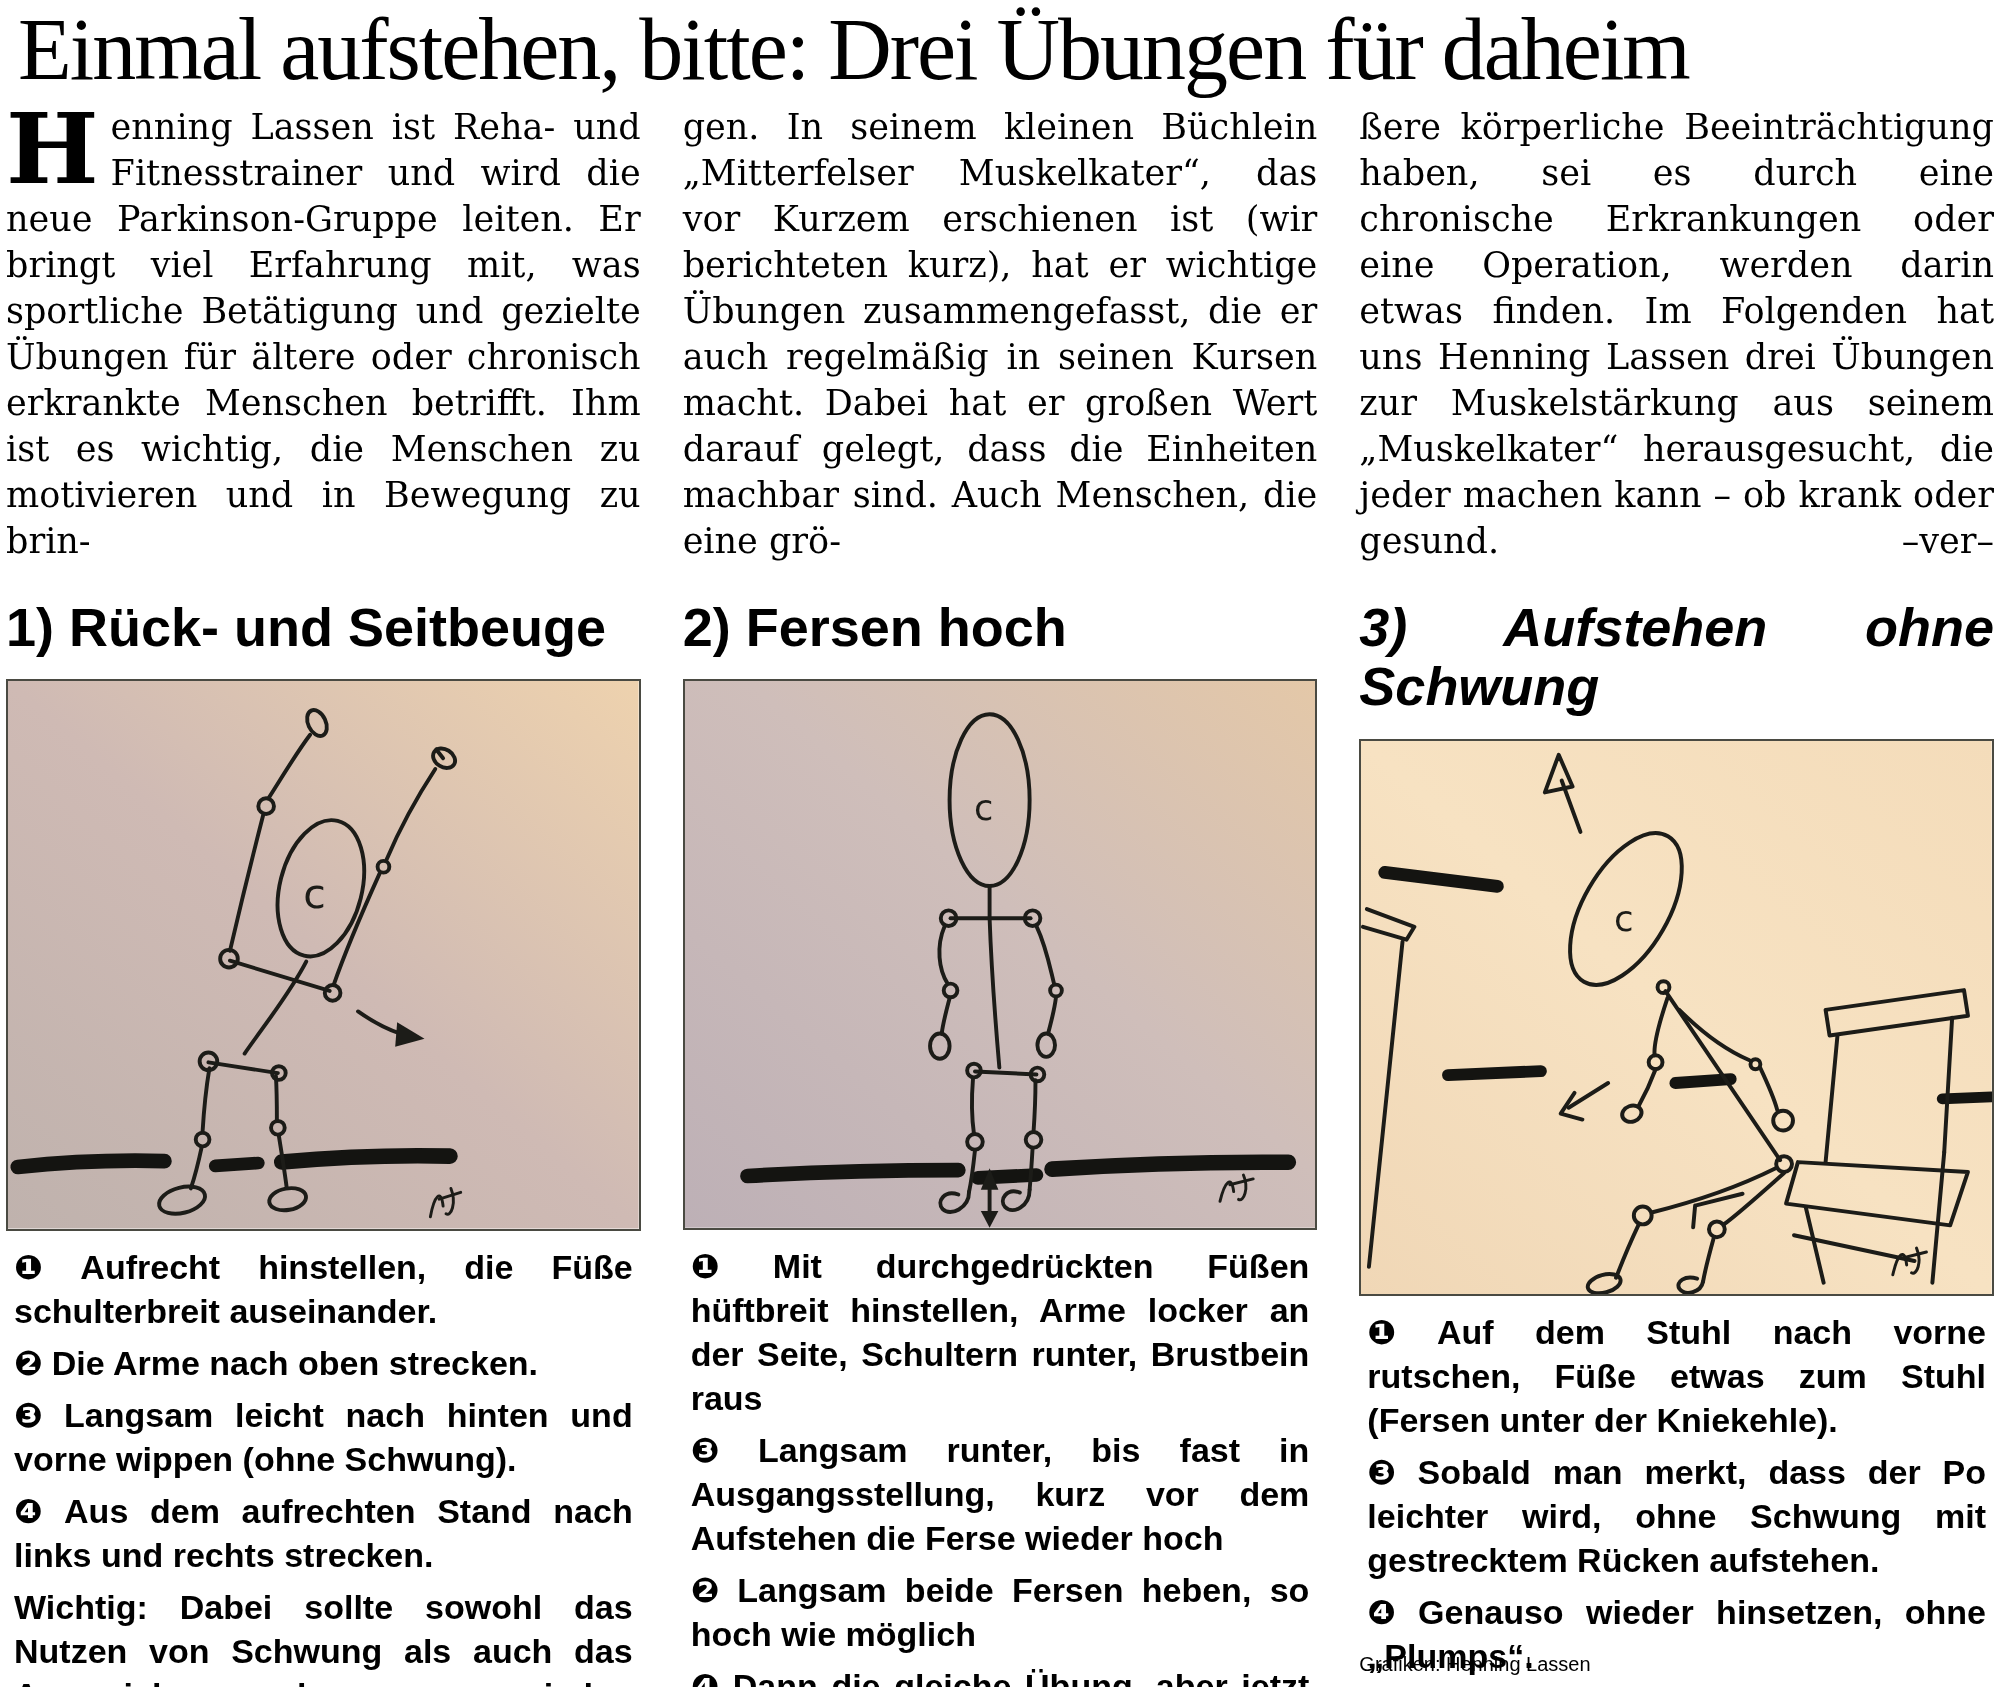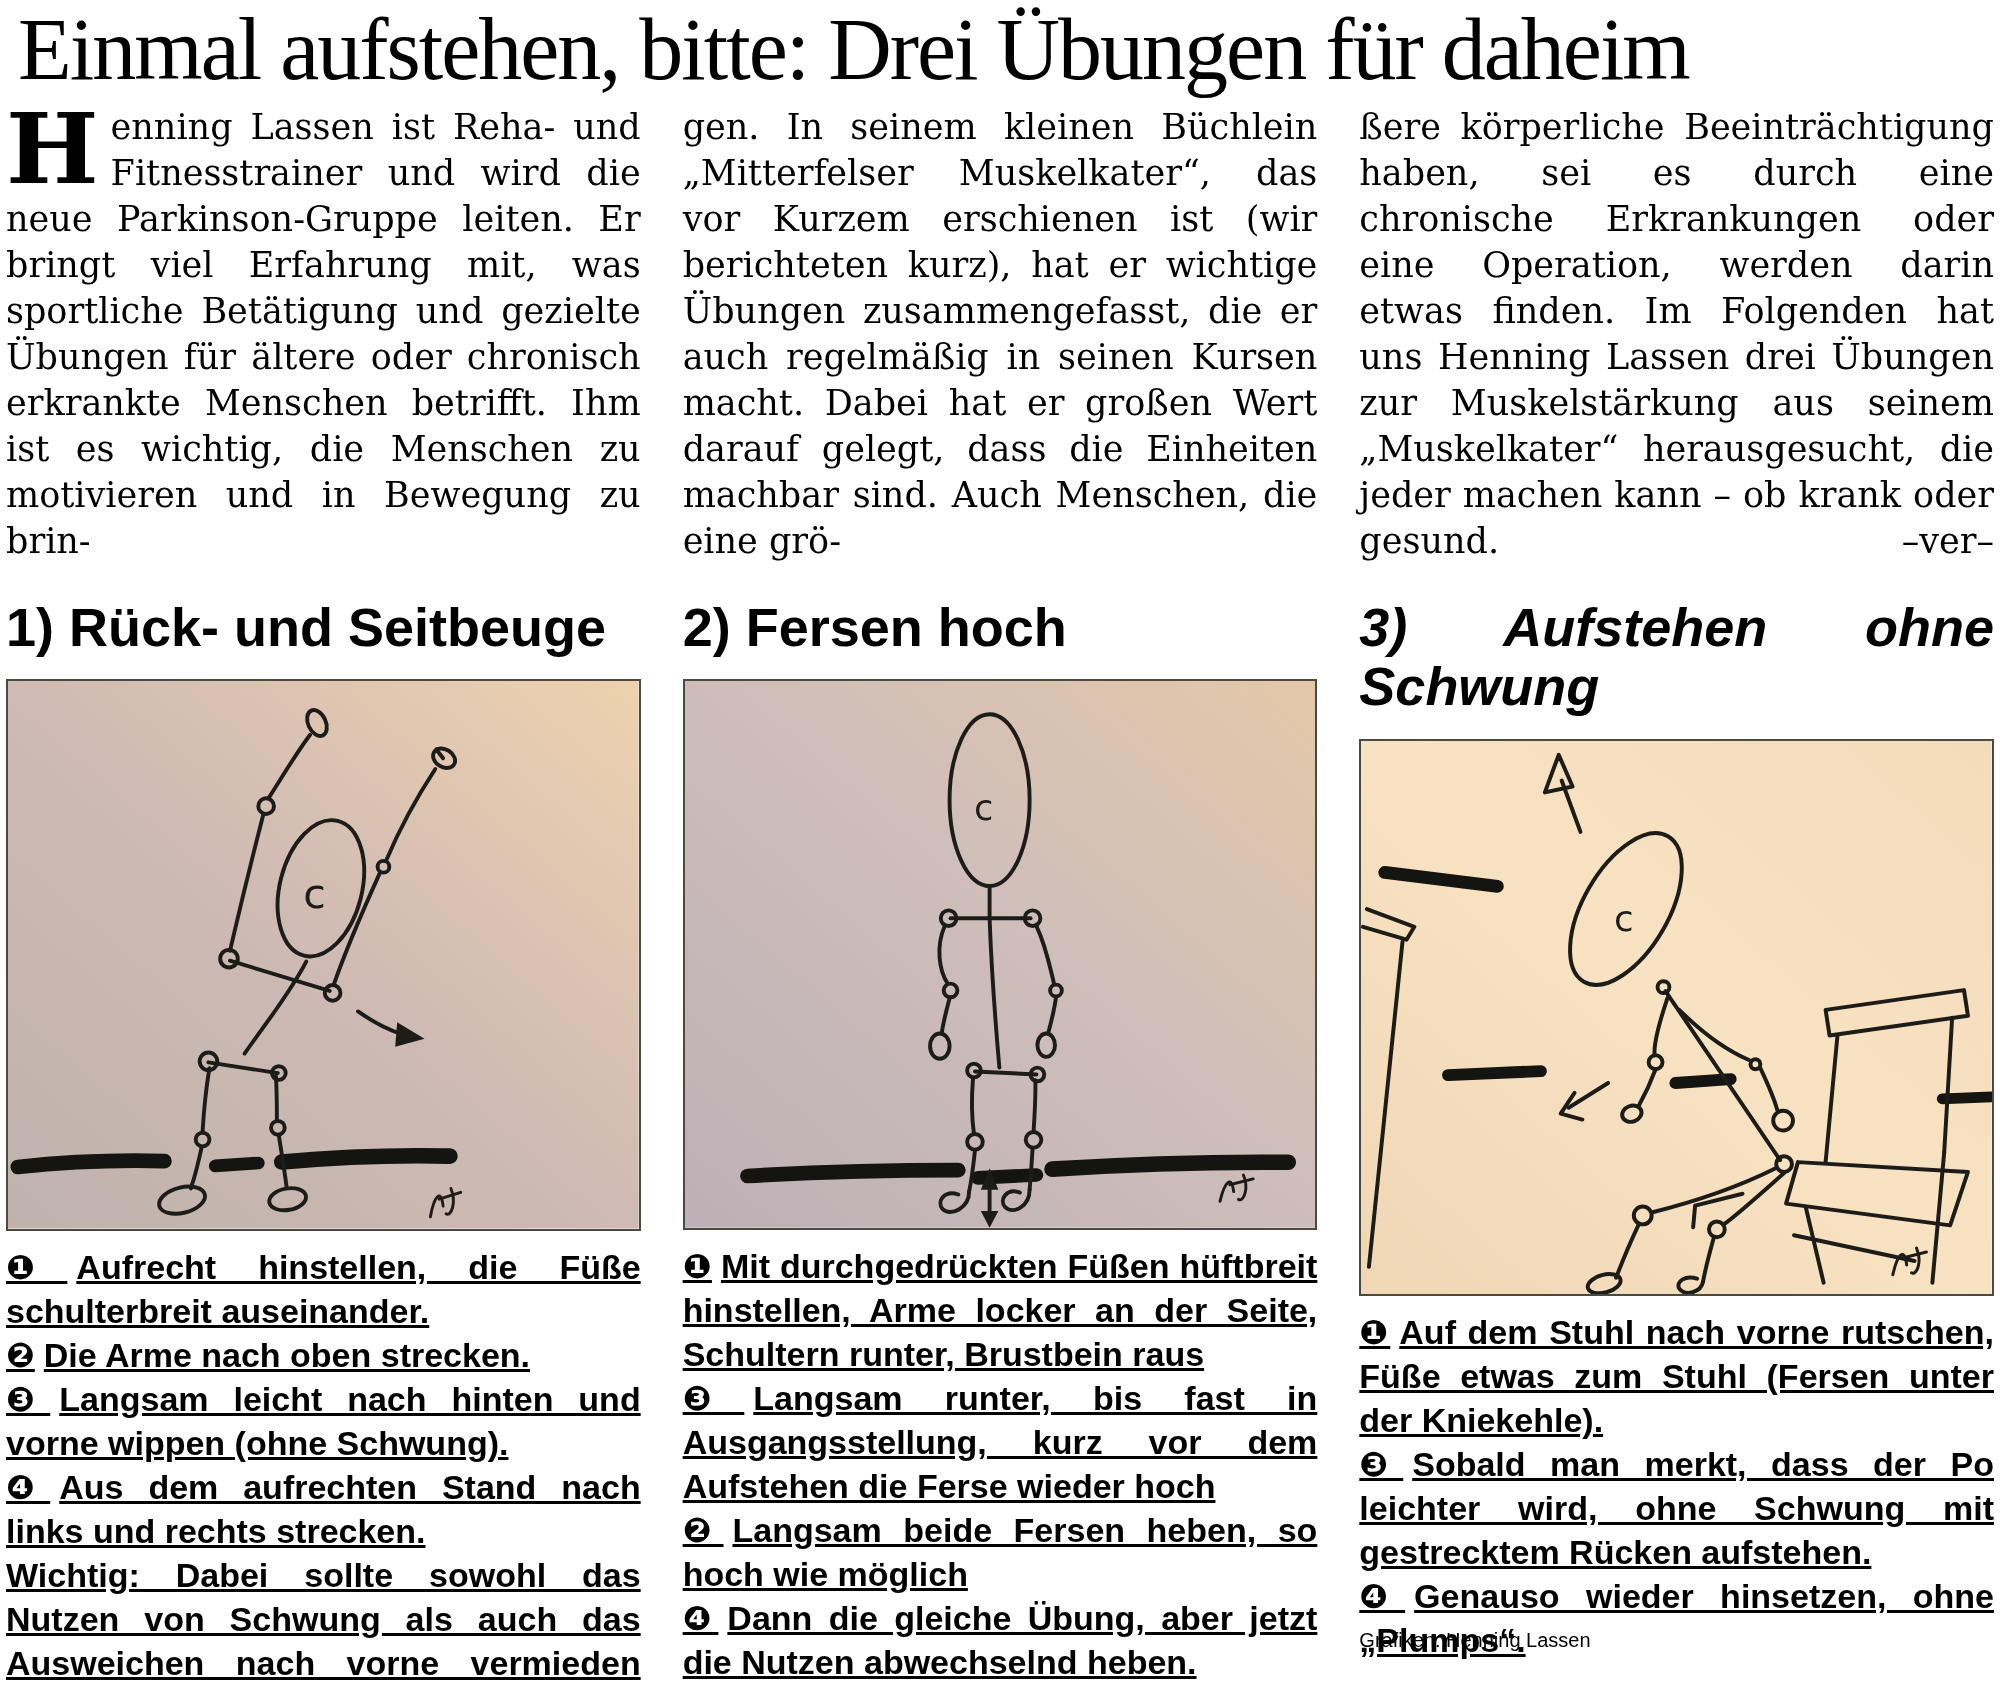--- a/index.html
+++ b/index.html
@@ -34,21 +34,21 @@
   }
   h2.ex-head.spread{text-align:justify;text-align-last:justify;font-style:italic;}
   figure.ill{margin:0;border:2px solid #4a4a42;line-height:0;}
   figure.ill svg{width:100%;height:auto;display:block;}
 
   .steps{
     font-family:"Liberation Sans",sans-serif;font-weight:bold;
     font-size:34px;line-height:44px;text-align:justify;
     margin-top:14px;hyphens:auto;-webkit-hyphens:auto;
   }
-  .steps p.step{margin:0;text-decoration:underline;}
+  .steps p.step{margin:8px;}
   .num{font-family:"DejaVu Sans",sans-serif;margin-right:9px;}
   .num:empty{display:none;}
   .credit-row{
     font-family:"Liberation Sans",sans-serif;
     font-weight:normal;font-size:20px;line-height:44px;margin-top:-44px;
   }
 
   
   .ink{stroke:#1c1c18;stroke-width:4;fill:none;stroke-linecap:round;stroke-linejoin:round;}
   .ink-thin{stroke:#1c1c18;stroke-width:3;fill:none;stroke-linecap:round;}

